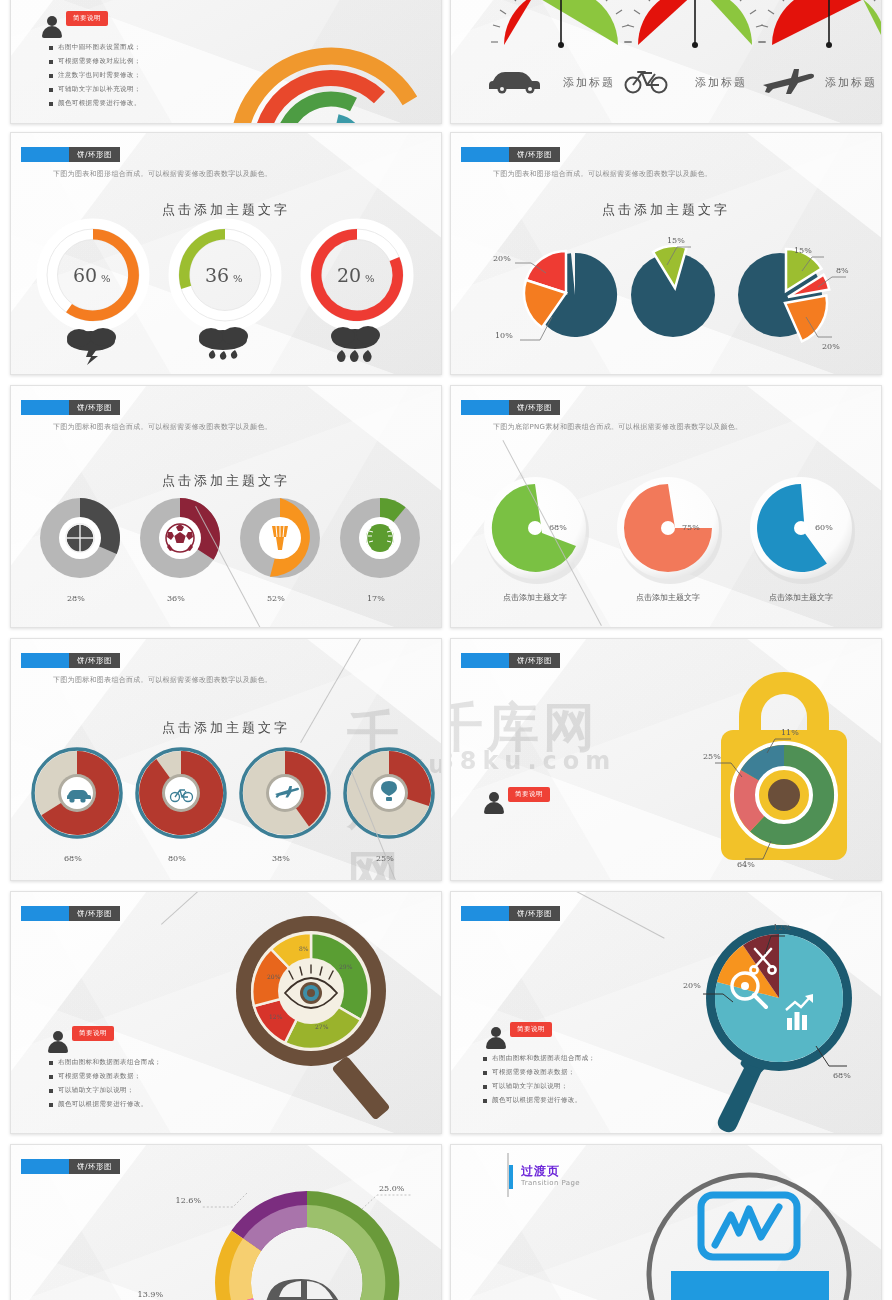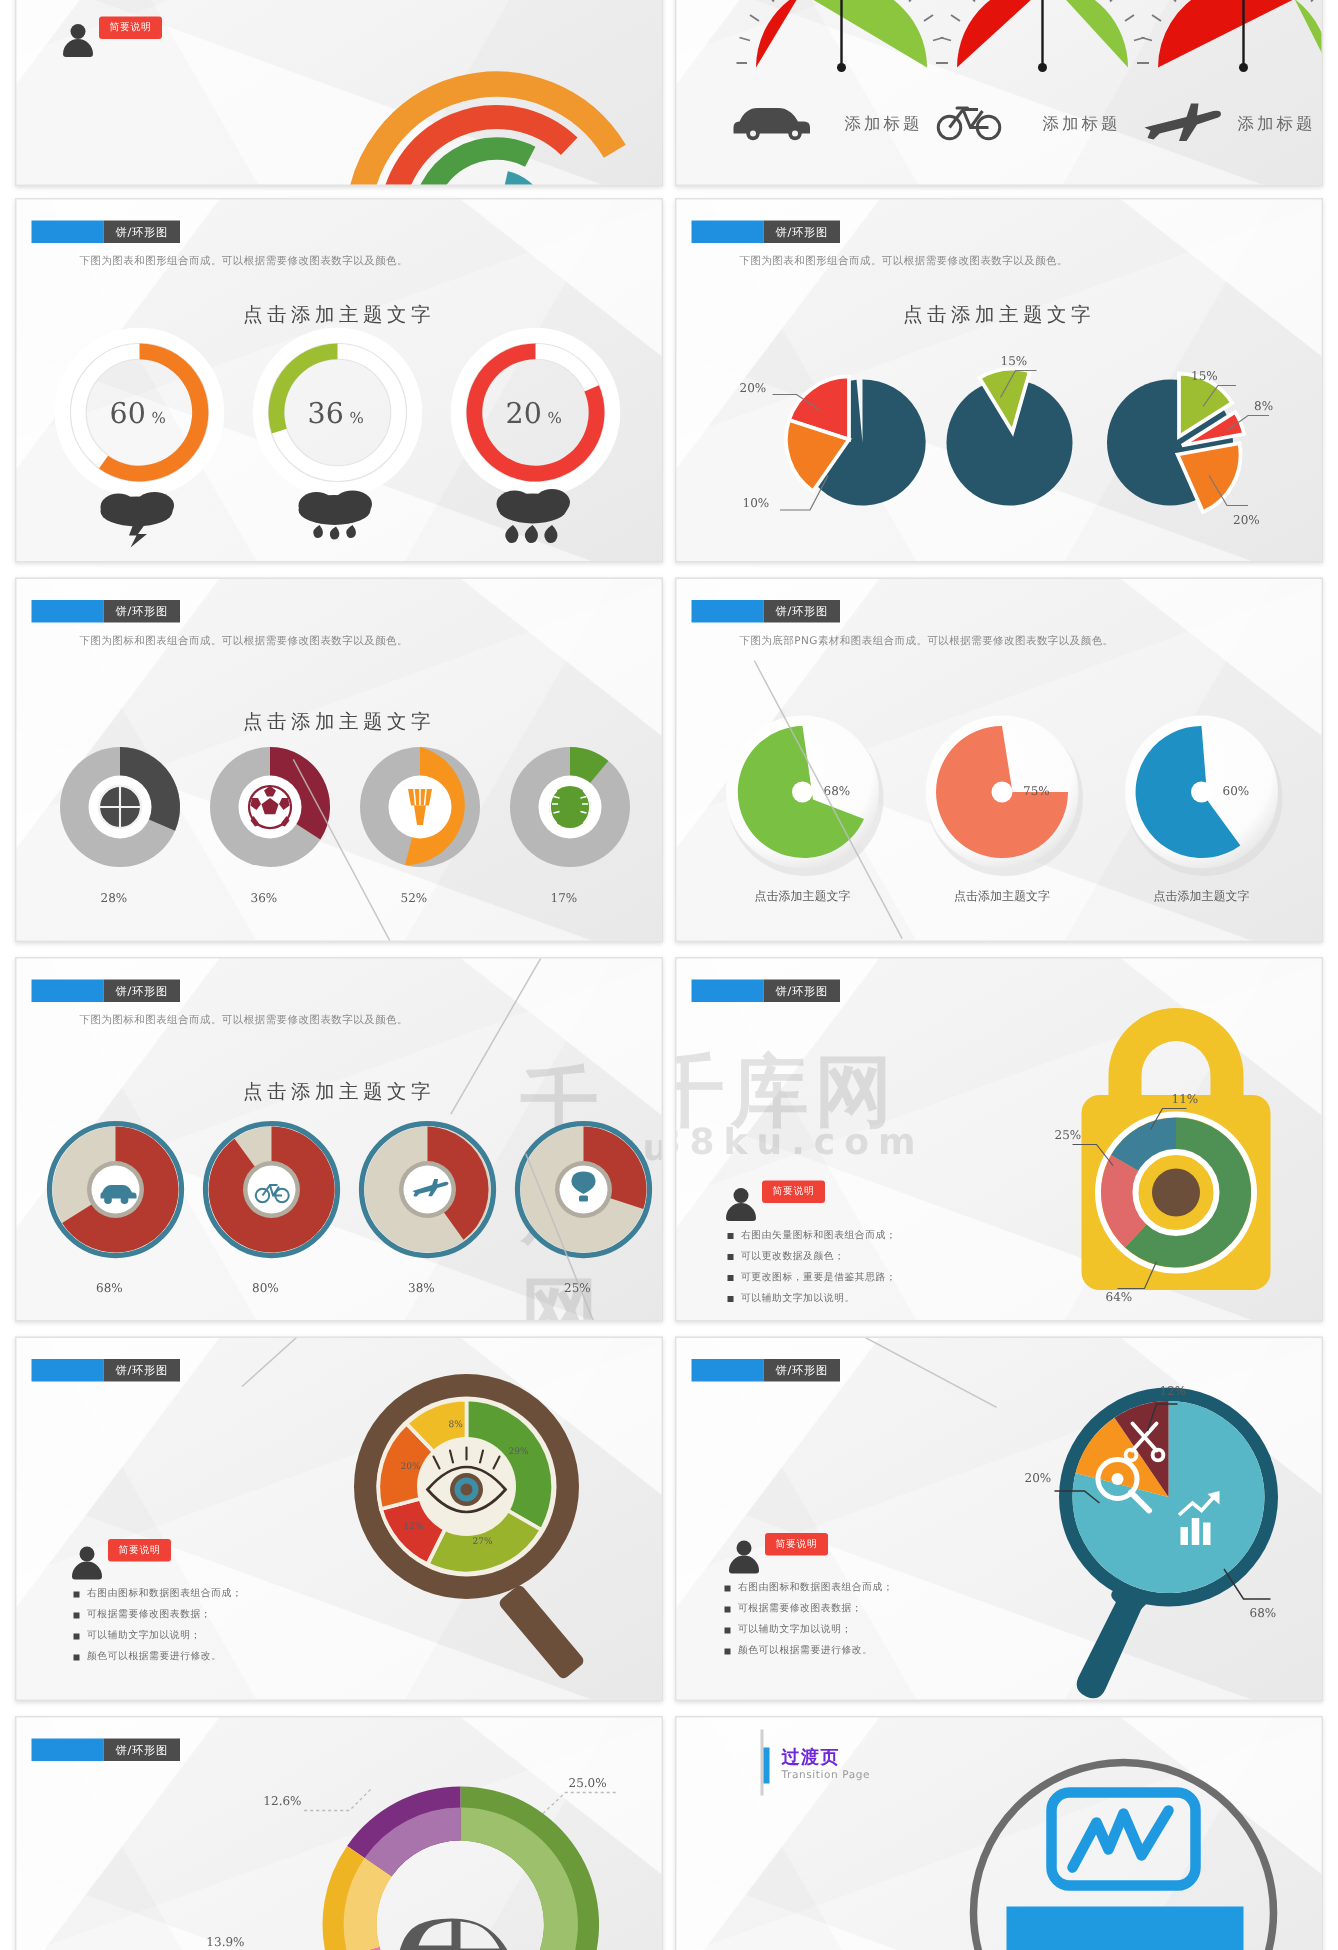--- a/index.html
+++ b/index.html
@@ -111,20 +111,27 @@
   <div class="slide" style="left:10px;top:-126px;width:432px;height:250px;">
     <div class="slide-bg"></div>
 
     <div class="person-row" style="left:30px;top:136px;">
       <div class="person-ico">
           <div class="head"></div>
           <div class="body"></div>
         </div>
       <div class="badge">简要说明</div>
     </div>
+    <ul class="bullets" style="left:38px;top:168px;">
+      <li>右图中圆环图表设置而成；</li>
+      <li>可根据需要修改对应比例；</li>
+      <li>注意数字也同时需要修改；</li>
+      <li>可辅助文字加以补充说明；</li>
+      <li>颜色可根据需要进行修改。</li>
+    </ul>
 
     <svg class="cc" style="left:215px;top:110px;" width="210" height="200" viewBox="0 0 210 200">
       <g transform="translate(105,163)" fill="none" stroke-linecap="butt">
         <path d="M -92 0 A 92 92 0 0 1 78.9 -47.2" stroke="#f0982d" stroke-width="17"></path>
         <path d="M -70 0 A 70 70 0 0 1 48.5 -50.5" stroke="#e8482c" stroke-width="16"></path>
         <path d="M -70 0 A 70 70 0 0 1 -56 -42" stroke="#f0982d" stroke-width="16" opacity="0"></path>
         <path d="M -49 0 A 49 49 0 0 1 22.5 -43.5" stroke="#4d9c43" stroke-width="15"></path>
         <path d="M -29 0 A 29 29 0 0 1 -3 -28.8" stroke="#3b9aa8" stroke-width="14" opacity="0"></path>
         <path d="M 6 -27 A 28 28 0 0 1 25 -12" stroke="#3b9aa8" stroke-width="14"></path>
       </g>
@@ -546,26 +553,20 @@
     <div class="wm wm-main" style="left:-20px;top:54px;">千库网</div>
     <div class="wm wm-sub" style="left:-14px;top:108px;">88ku.com</div>
 
     <div class="person-row" style="left:32px;top:148px;">
       <div class="person-ico">
           <div class="head"></div>
           <div class="body"></div>
         </div>
       <div class="badge">简要说明</div>
     </div>
-    <ul class="bullets" style="left:34px;top:180px;">
-      <li>右图由矢量图标和图表组合而成；</li>
-      <li>可以更改数据及颜色；</li>
-      <li>可更改图标，重要是借鉴其思路；</li>
-      <li>可以辅助文字加以说明。</li>
-    </ul>
 
     <svg class="cc" style="left:228px;top:6px;" width="200" height="235" viewBox="0 0 200 235">
       <g>
         <path d="M60 100 v-28 a45 45 0 0 1 90 0 v28 h-22 v-28 a23 23 0 0 0 -46 0 v28 z" fill="#f2c229"></path>
         <rect x="42" y="85" width="126" height="130" rx="12" fill="#f2c229"></rect>
       </g>
       <g transform="translate(105,150)">
         <circle r="52" fill="none" stroke="#ffffff" stroke-width="4"></circle>
         <path d="M 0 -50 A 50 50 0 1 1 -34 36.6 L -18.4 19.8 A 27 27 0 1 0 0 -27 Z" fill="#4f9055"></path>
         <path d="M -34 36.6 A 50 50 0 0 1 -43.3 -25 L -23.4 -13.5 A 27 27 0 0 0 -18.4 19.8 Z" fill="#e06a6a"></path>

